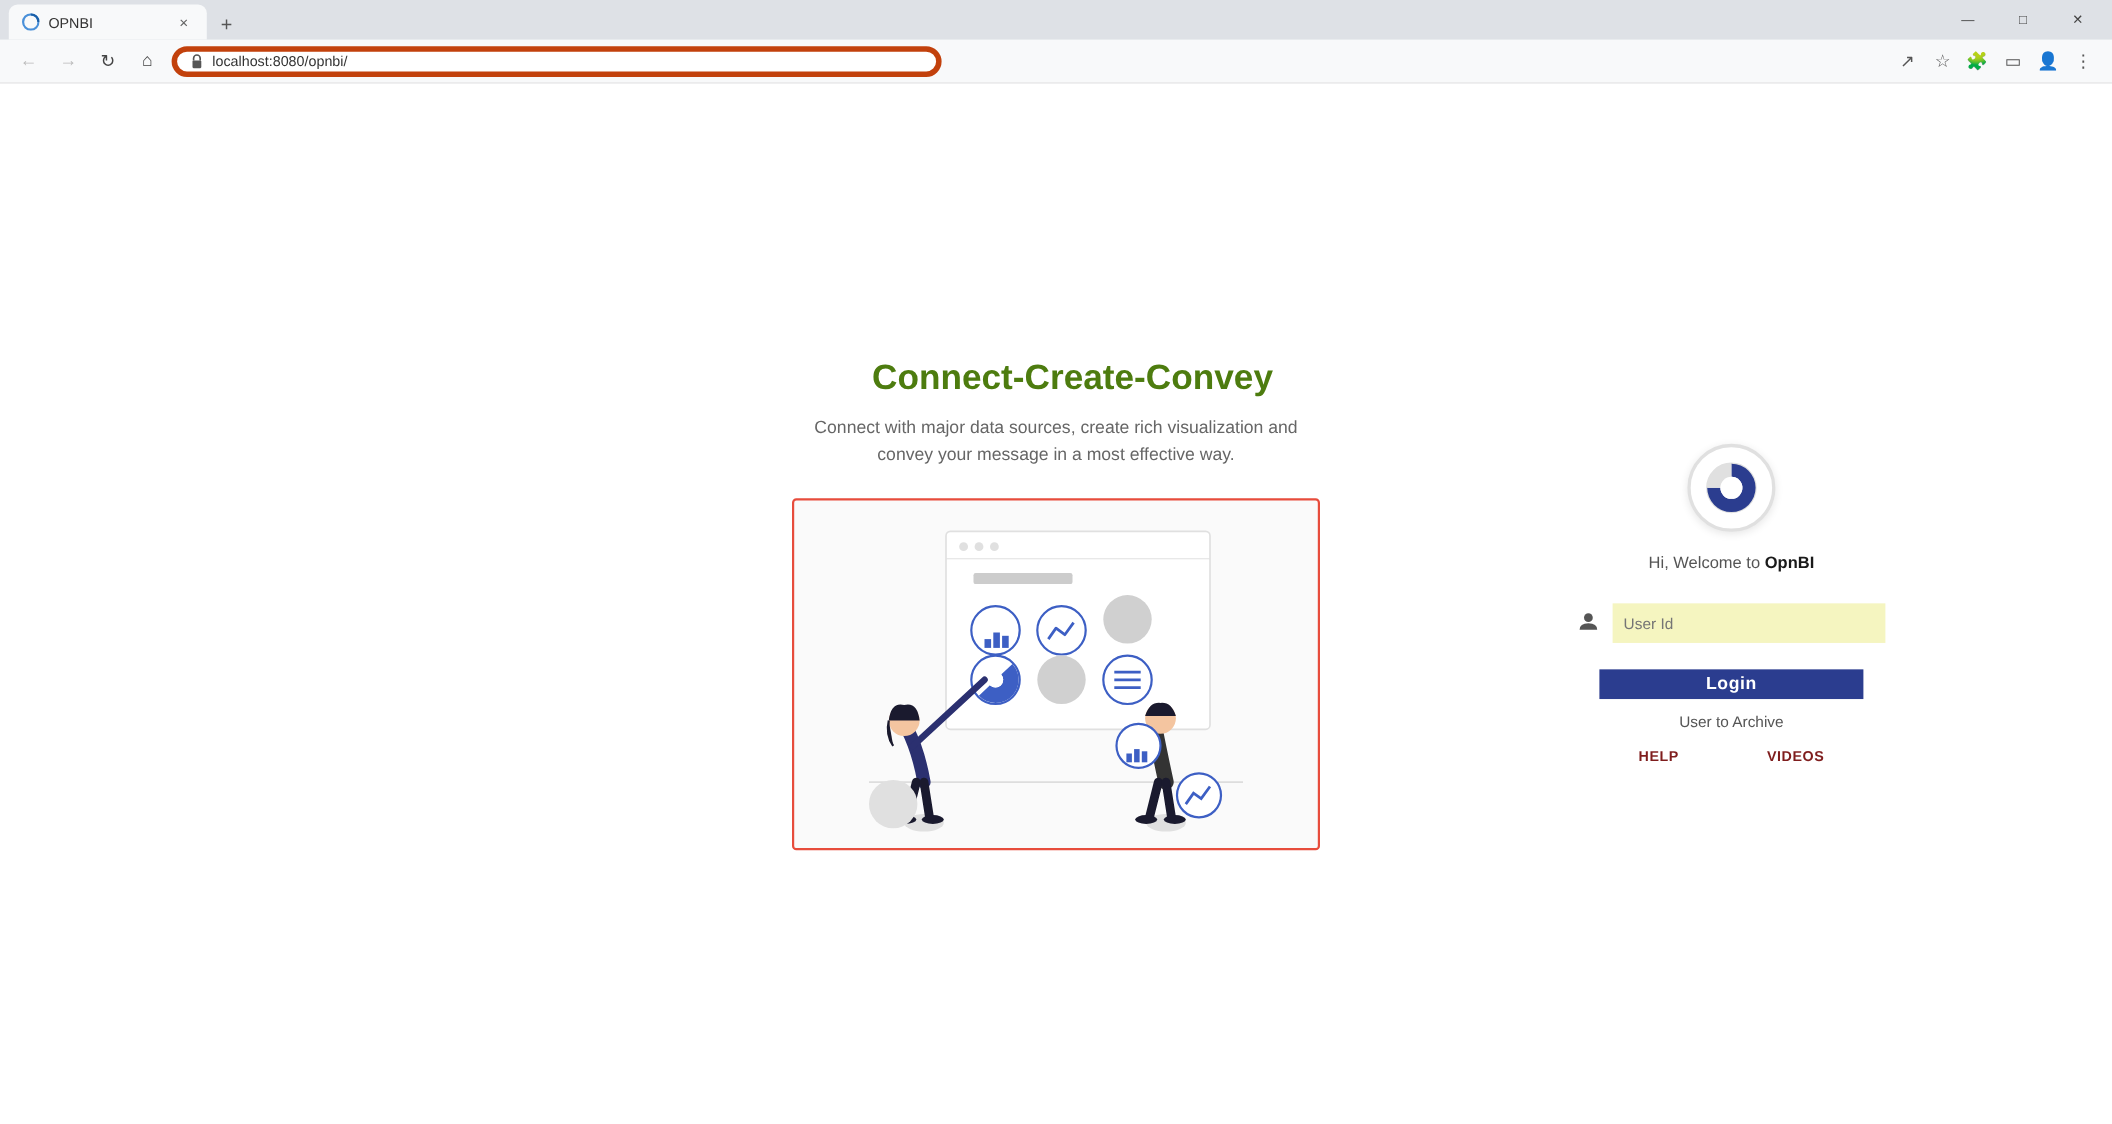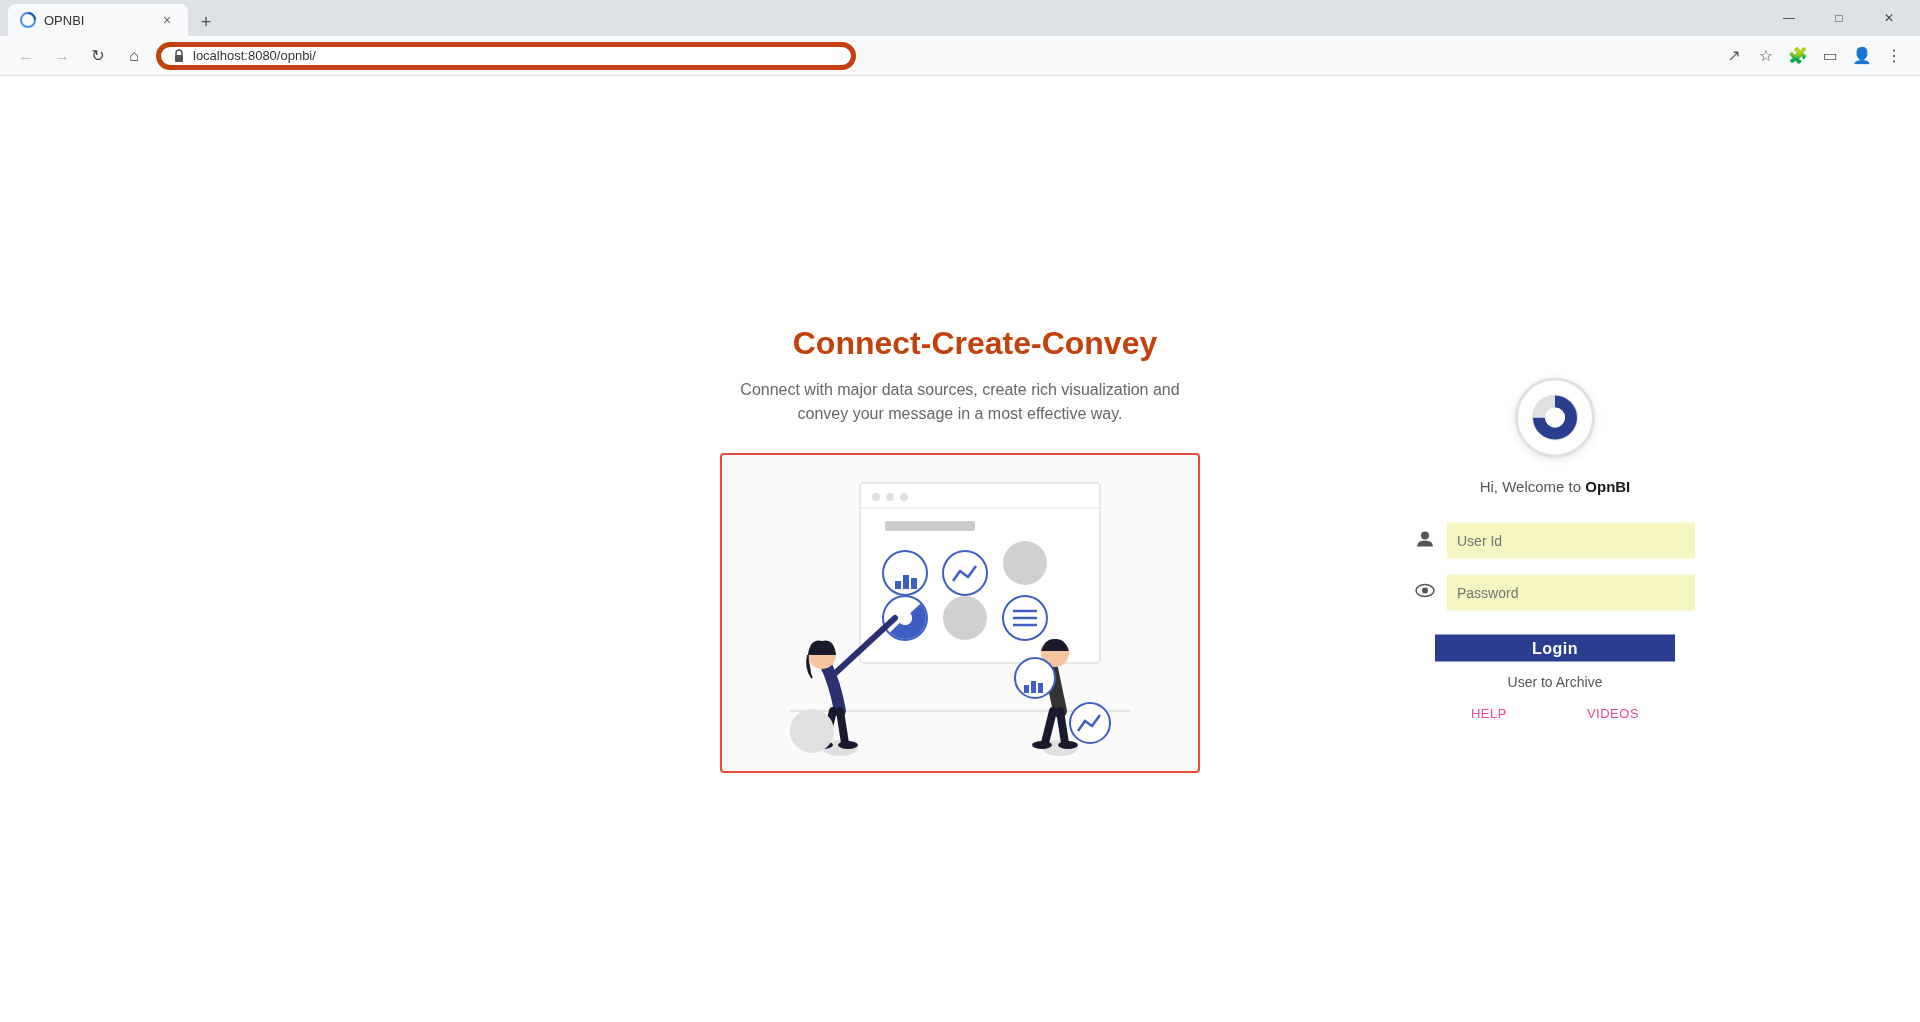--- a/index.html
+++ b/index.html
@@ -167,21 +167,21 @@
       display: flex;
       flex-direction: column;
       align-items: center;
       width: 760px;
       padding: 0 40px;
     }
 
     .hero-title {
       font-size: 32px;
       font-weight: 700;
-      color: #c2410c;
+      color: #4d7c0f;
       margin-bottom: 16px;
       text-align: left;
       margin-left: 30px;
     }
 
     .hero-subtitle {
       font-size: 16px;
       color: #666;
       text-align: center;
       line-height: 1.5;
@@ -203,21 +203,21 @@
     }
 
     
     .right-section {
       width: 400px;
       display: flex;
       flex-direction: column;
       align-items: center;
       padding: 40px;
       position: absolute;
-      right: 165px;
+      right: 146px;
       top: 50%;
       transform: translateY(-50%);
     }
 
     .logo-circle {
       width: 80px;
       height: 80px;
       border-radius: 50%;
       background: white;
       border: 3px solid #e0e0e0;
@@ -287,23 +287,23 @@
       text-decoration: none;
     }
 
     .footer-links {
       display: flex;
       gap: 80px;
     }
 
     .footer-link {
       font-size: 13px;
-      color: #ec4899;
-      cursor: pointer;
-      font-weight: 400;
+      color: #7f1d1d;
+      cursor: pointer;
+      font-weight: 700;
       letter-spacing: 0.5px;
     }
 
     
     .illustration-svg {
       width: 440px;
       height: 300px;
     }
   </style>
 </head>
@@ -465,29 +465,20 @@
     <div class="form-group">
       <span class="form-icon">
         <svg width="20" height="20" viewBox="0 0 20 20">
           <circle cx="10" cy="7" r="4" fill="#555"></circle>
           <path d="M2 18 Q2 12 10 12 Q18 12 18 18" fill="#555"></path>
         </svg>
       </span>
       <input class="form-input" type="text" placeholder="User Id" style="">
     </div>
 
-    <div class="form-group">
-      <span class="form-icon">
-        <svg width="20" height="16" viewBox="0 0 20 16">
-          <ellipse cx="10" cy="8" rx="9" ry="6" fill="none" stroke="#555" stroke-width="1.5"></ellipse>
-          <circle cx="10" cy="8" r="3" fill="#555"></circle>
-        </svg>
-      </span>
-      <input class="form-input" type="password" placeholder="Password" style="">
-    </div>
 
     <button class="login-btn">Login</button>
 
     <a class="login-archive-link">User to Archive</a>
 
     <div class="footer-links">
       <span class="footer-link">HELP</span>
       <span class="footer-link">VIDEOS</span>
     </div>
   </div>

